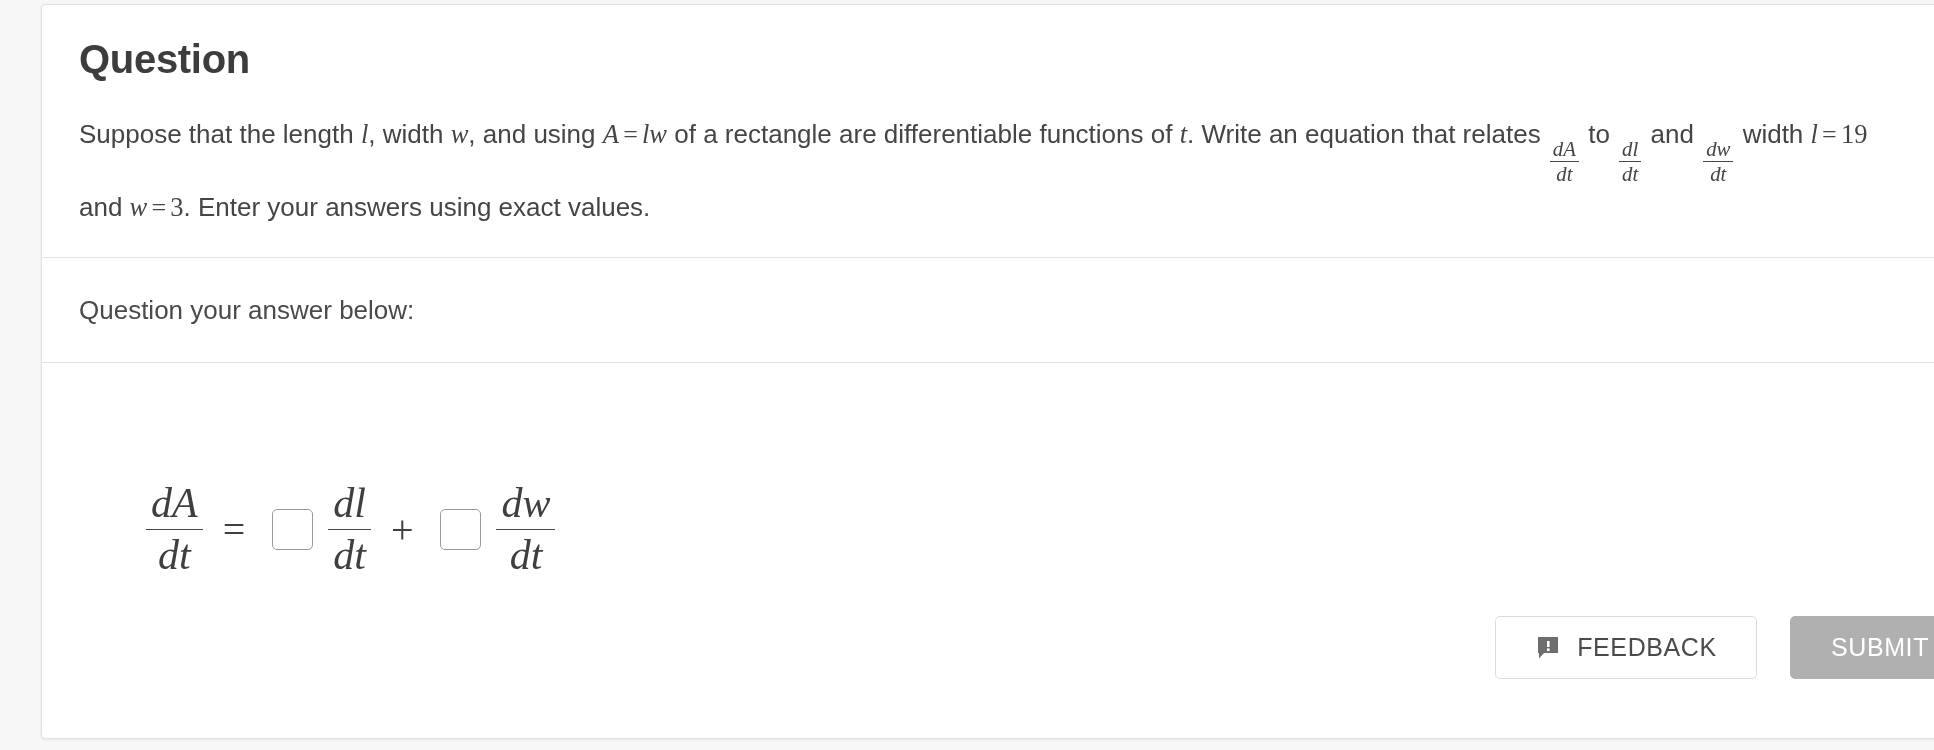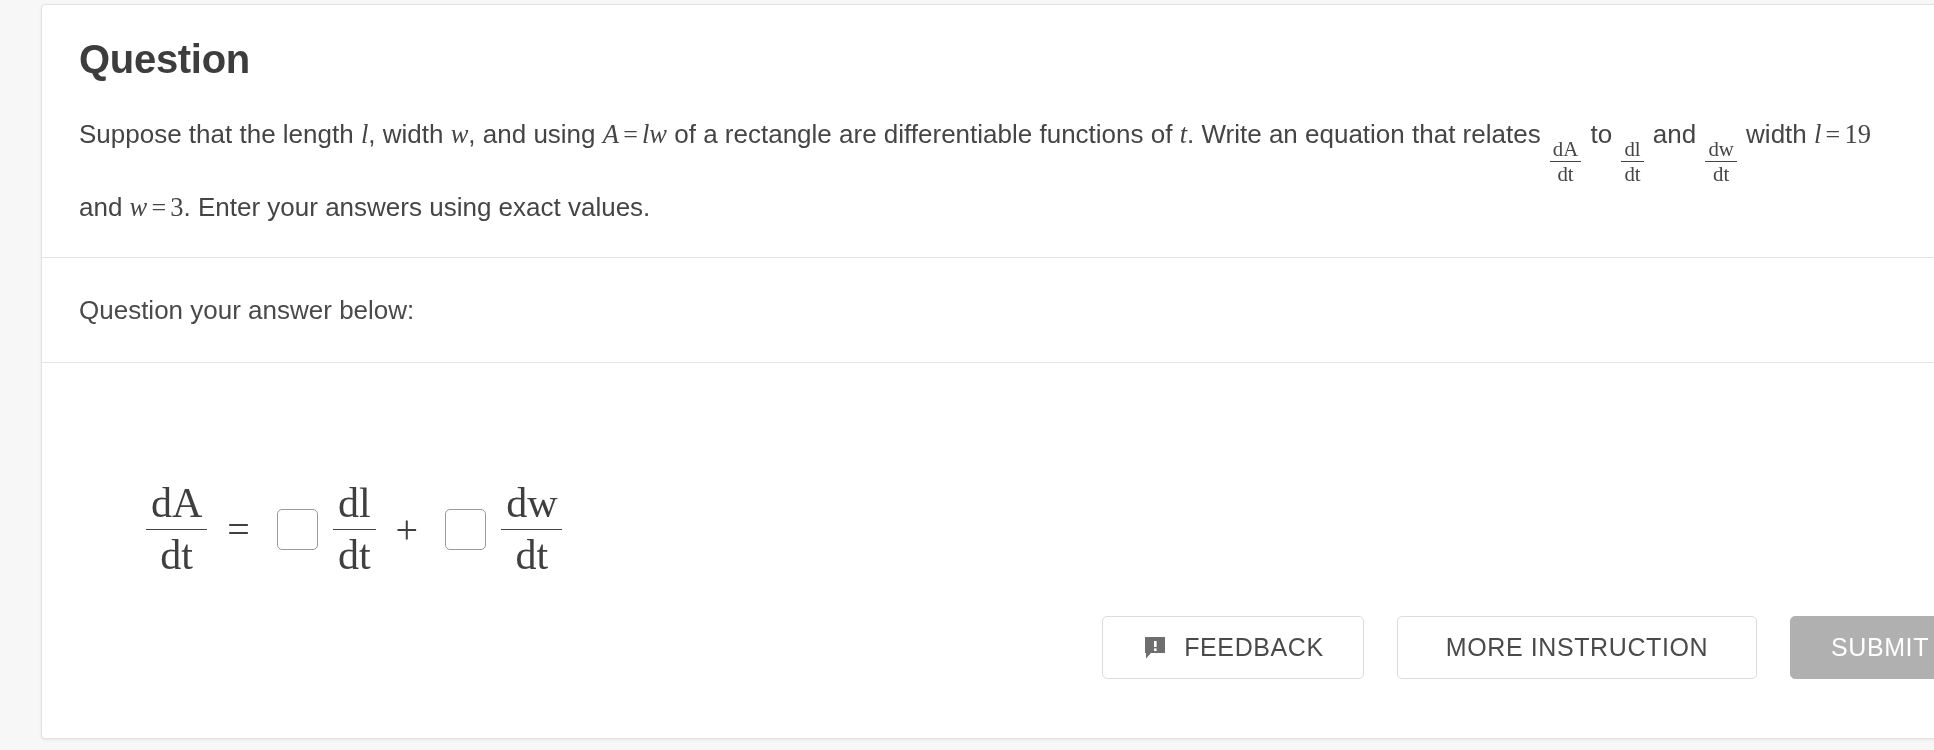--- a/index.html
+++ b/index.html
@@ -74,20 +74,21 @@
   }
 
   
   .frac {
     display: inline-flex;
     flex-direction: column;
     align-items: center;
     justify-content: flex-end;
     vertical-align: -0.62em;
     font-family: "Liberation Serif", serif;
+    font-style: italic;
     line-height: 1.08;
     margin: 0 2px;
     font-size: 0.80em;
   }
   .frac .num {
     padding: 0 3px 1px 3px;
     border-bottom: 1px solid #454545;
   }
   .frac .den {
     padding: 1px 3px 0 3px;
@@ -272,23 +273,20 @@
           <span class="feedback-icon">
             <svg width="26" height="26" viewBox="0 0 26 26" xmlns="http://www.w3.org/2000/svg">
               <path d="M3 2 H23 V18 H9 L4 23.5 V18 H3 Z" fill="#6e6e6e"></path>
               <rect x="12" y="6" width="2.6" height="6" fill="#ffffff"></rect>
               <rect x="12" y="13.4" width="2.6" height="2.6" fill="#ffffff"></rect>
             </svg>
           </span>
           <span>FEEDBACK</span>
         </button>
 
-        <button class="btn btn-outline btn-more-instruction">
-          <span>MORE INSTRUCTION</span>
-        </button>
 
         <button class="btn btn-submit">
           <span>SUBMIT</span>
         </button>
 
       </div>
     </div>
 
   </div>
 </div>

